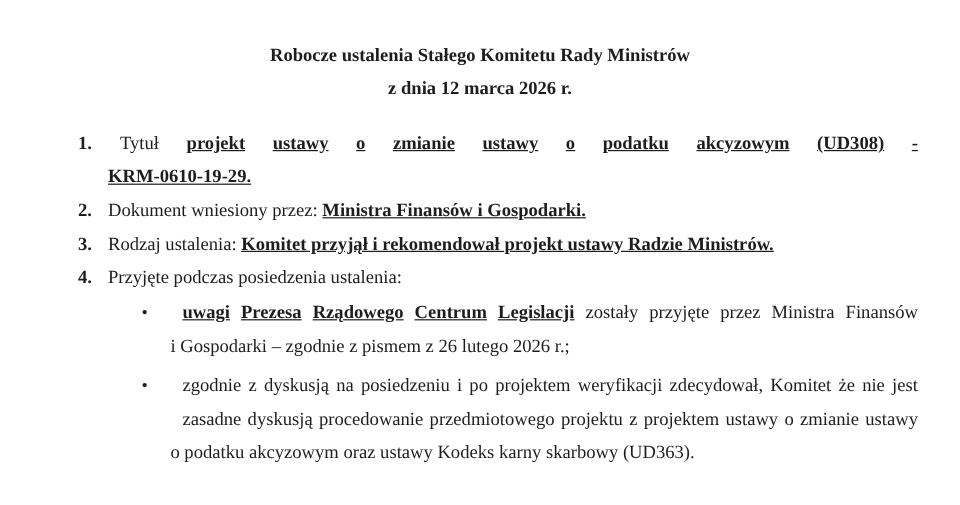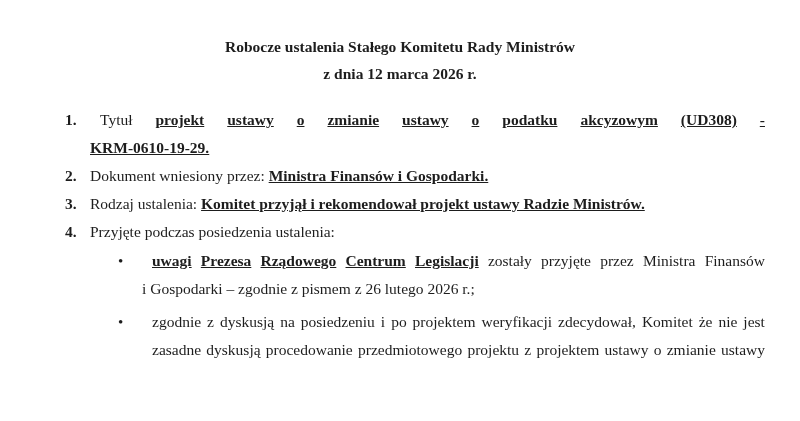--- a/index.html
+++ b/index.html
@@ -186,18 +186,21 @@
             <span class="r">procedowanie</span>
             <span class="r">przedmiotowego</span>
             <span class="r">projektu</span>
             <span class="r">z</span>
             <span class="r">projektem</span>
             <span class="r">ustawy</span>
             <span class="r">o</span>
             <span class="r">zmianie</span>
             <span class="r">ustawy</span>
           </div>
+        <div class="line">
+          <span class="r">o podatku akcyzowym oraz ustawy Kodeks karny skarbowy (UD363).</span>
+        </div>
       </div>
     </div>
 
   </div>
 
 </div>
 
 </body></html>

